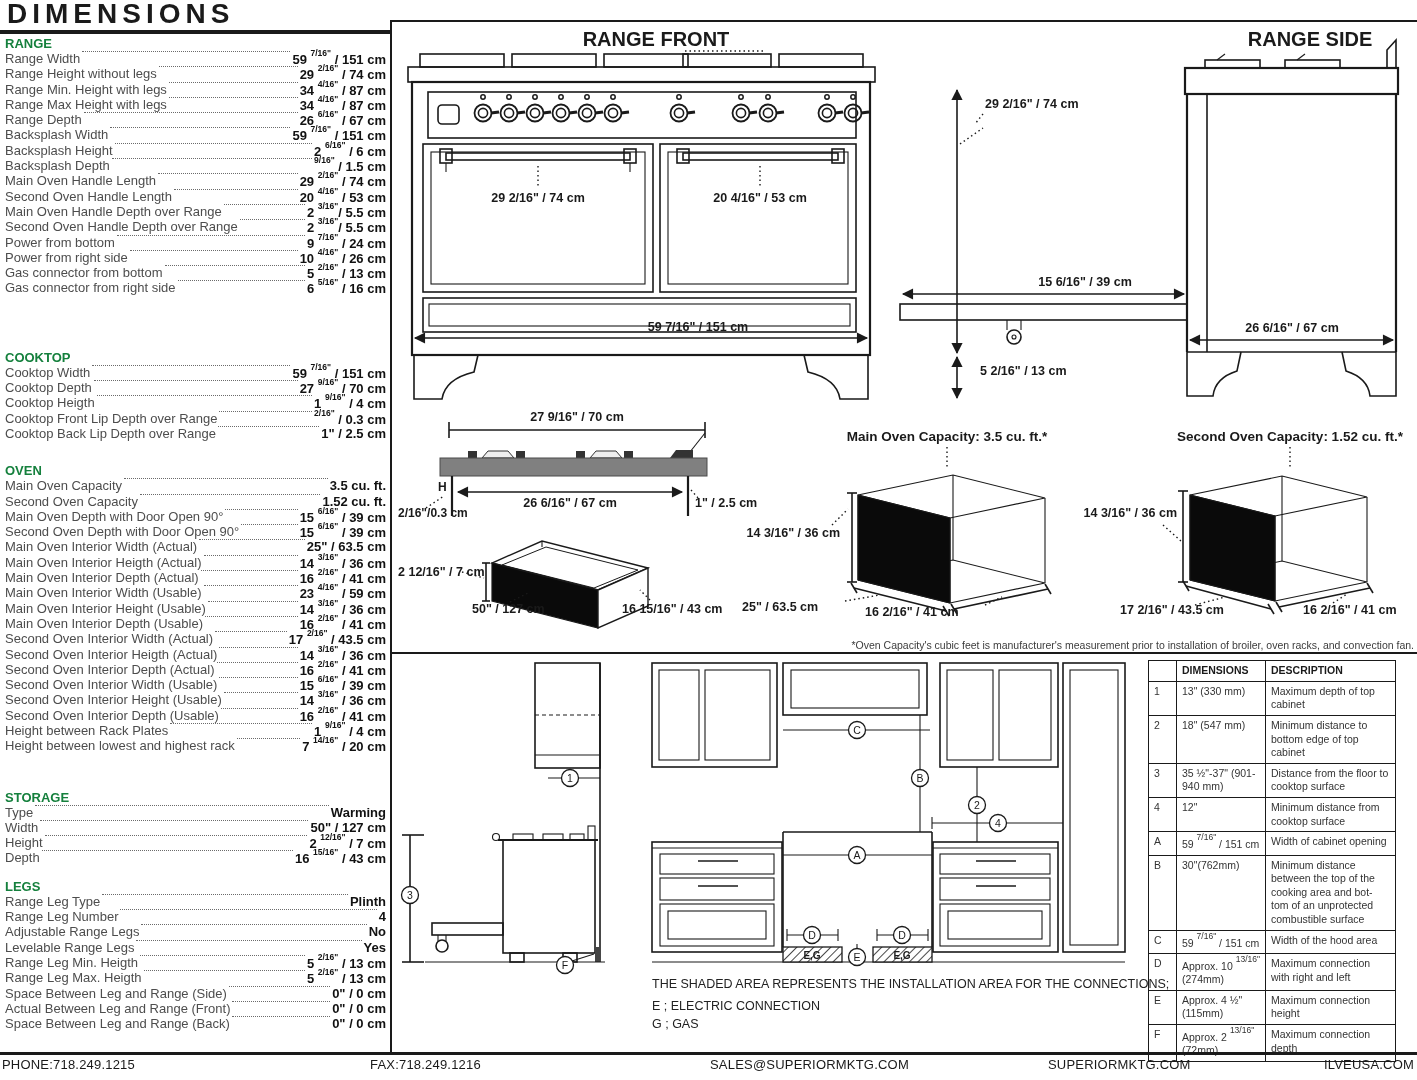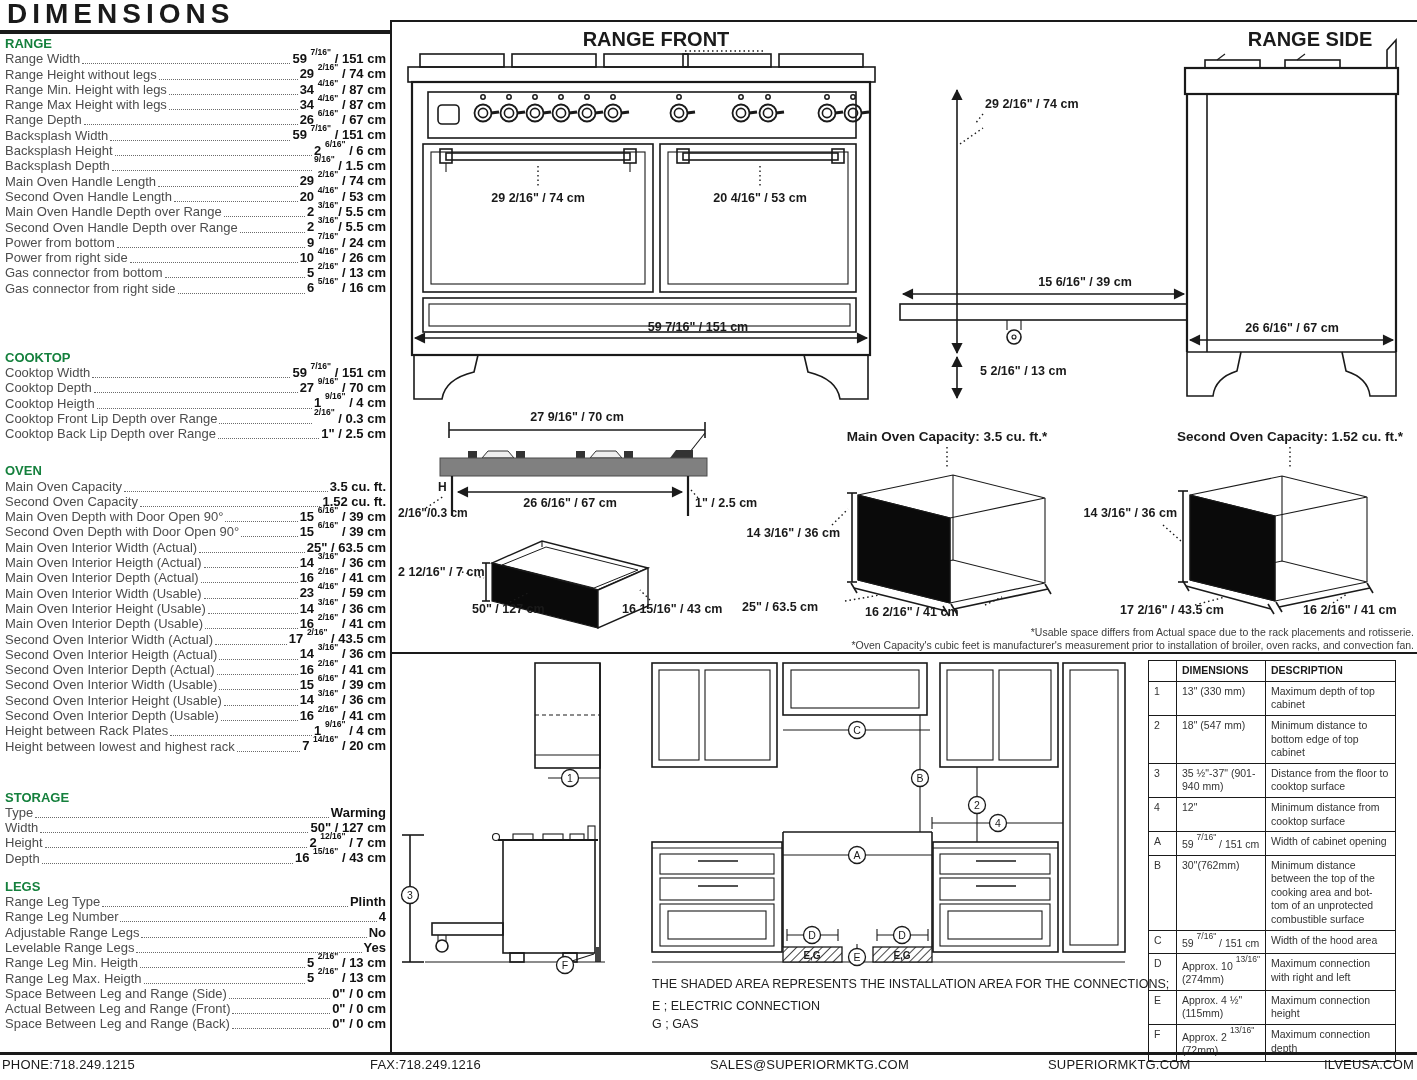--- a/index.html
+++ b/index.html
@@ -9,21 +9,21 @@
   .page-title{position:absolute;left:7px;top:-2px;font-size:28px;font-weight:bold;letter-spacing:5px;color:#1a1a1a;}
   .title-rule{position:absolute;left:0;top:30px;width:392px;height:4px;background:#1a1a1a;}
   .top-rule{position:absolute;left:390px;top:20px;width:1027px;height:2px;background:#1a1a1a;}
   .v-divider{position:absolute;left:390px;top:20px;width:2px;height:1032px;background:#1a1a1a;}
   .h-divider{position:absolute;left:392px;top:652px;width:1025px;height:2px;background:#1a1a1a;}
   .footer-rule{position:absolute;left:0;top:1052px;width:1417px;height:3px;background:#1a1a1a;}
   
   #specs{position:absolute;left:5px;top:36px;width:381px;}
   .spec-section{margin:0;}
   .spec-header{font-size:13px;font-weight:bold;color:#15803d;height:15px;line-height:15px;}
-  .spec-row{display:flex;align-items:flex-end;height:15.3px;font-size:13px;color:#4d4d4d;white-space:nowrap;}
+  .spec-row{display:flex;align-items:flex-start;height:15.3px;font-size:13px;color:#4d4d4d;white-space:nowrap;}
   .spec-row .lbl{flex:0 0 auto;}
   .spec-row .dots{flex:1 1 auto;border-bottom:1.6px dotted #6a6a6a;margin:0 2px 2px 2px;min-width:8px;}
   .spec-row .val{flex:0 0 auto;font-weight:bold;color:#111;}
   sup{font-size:8.5px;position:relative;top:-3px;letter-spacing:0;}
   
   svg{position:absolute;overflow:visible;font-family:"Liberation Sans",sans-serif;}
   svg text{fill:#1a1a1a;}
   .dwg-title{font-size:20px;font-weight:bold;}
   .dim{font-size:12.5px;font-weight:bold;}
   .dim-s{font-size:12px;font-weight:bold;}
@@ -606,21 +606,20 @@
       <line class="ln" x1="193" y1="179" x2="199" y2="189"></line>
     <text class="dim" x="45" y="189">17 2/16" / 43.5 cm</text>
     <line class="dot" x1="120" y1="180" x2="150" y2="172"></line>
     <line class="ln" x1="204" y1="182" x2="295" y2="163"></line>
     <line class="ln" x1="201" y1="177" x2="207" y2="187"></line>
       <line class="ln" x1="292" y1="158" x2="298" y2="168"></line>
     <text class="dim" x="228" y="189">16 2/16" / 41 cm</text>
     <line class="dot" x1="258" y1="178" x2="272" y2="169"></line>
   </svg>
 
-  <div class="footnote" style="top:626px">*Usable space differs from Actual space due to the rack placements and rotisserie.</div>
   <div class="footnote" style="top:639px">*Oven Capacity's cubic feet is manufacturer's measurement prior to installation of broiler, oven racks, and convection fan.</div>
 
   <svg style="left:398px;top:658px" width="745" height="312" viewBox="0 0 745 312">
 
     <line class="ln" x1="202" y1="5" x2="202" y2="304"></line>
     <g>
       <rect class="ln" x="137" y="5" width="65" height="105"></rect>
       <line class="dash" x1="137" y1="57" x2="202" y2="57"></line>
       <line class="thin" x1="137" y1="97" x2="202" y2="97"></line>
     </g>

